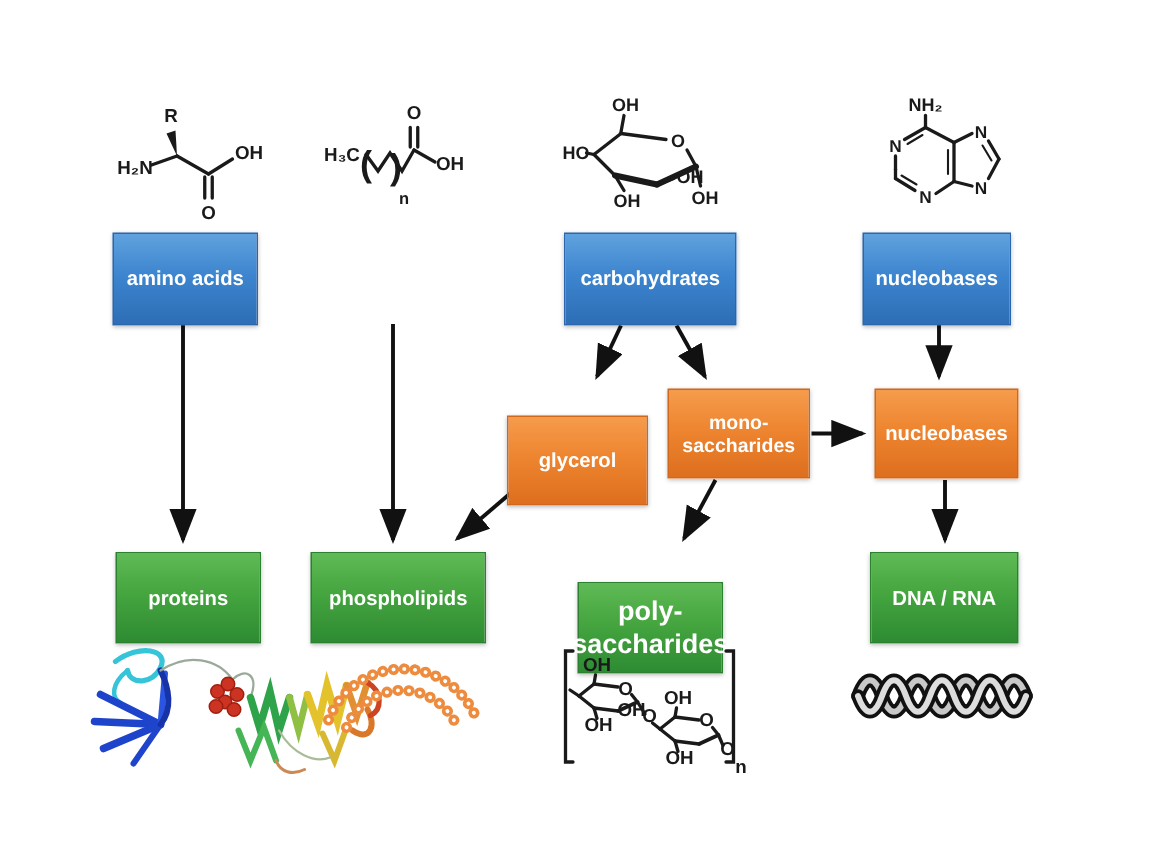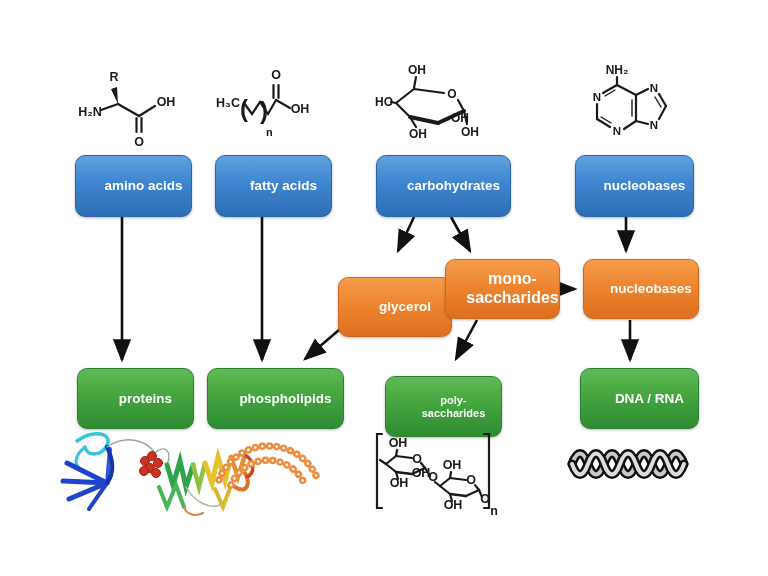--- a/index.html
+++ b/index.html
@@ -1,25 +1,24 @@
 <!DOCTYPE html>
 <html><head>
 <meta charset="utf-8">
 <style>
   html,body{margin:0;padding:0;background:#fff;}
   #slide{
     position:relative;width:768px;height:576px;background:#ffffff;overflow:hidden;
     font-family:"Liberation Sans",sans-serif;
   }
   .node{
-    position:absolute;border-radius:10px;display:flex;flex-direction:column;
+    position:absolute;border-radius:0;display:flex;flex-direction:column;
     align-items:center;justify-content:center;text-align:center;
     color:#fff;font-weight:bold;font-size:13.5px;line-height:1.18;
     box-shadow:0 1px 3px rgba(0,0,0,.28);
-    padding-left:20px;
   }
   .blue  {background:linear-gradient(180deg,#60a2de 0%,#3d85cf 45%,#2d6eb6 100%);border:1px solid #2a66ad;}
   .orange{background:linear-gradient(180deg,#f59c4c 0%,#ee8530 45%,#dd6f1e 100%);border:1px solid #cf681c;}
   .green {background:linear-gradient(180deg,#5fba56 0%,#45a53f 45%,#2e8b33 100%);border:1px solid #2b8130;text-align:right;}
   svg{position:absolute;overflow:visible;}
   svg text{font-family:"Liberation Sans",sans-serif;font-weight:bold;fill:#1a1a1a;}
   .chem line,.chem path,.chem polyline{stroke:#1a1a1a;stroke-width:2.2;fill:none;stroke-linecap:round;}
   .chem .thick{stroke-width:4;}
   .chem .thin{stroke-width:1.4;}
   .chem text{font-size:12.5px;}
@@ -114,48 +113,45 @@
       <line x1="541" y1="289" x2="575" y2="289" marker-end="url(#ah)"></line>
       <line x1="353" y1="318" x2="305" y2="359" marker-end="url(#ah)"></line>
       <line x1="477" y1="320" x2="456" y2="359" marker-end="url(#ah)"></line>
       <line x1="630" y1="320" x2="630" y2="360" marker-end="url(#ah)"></line>
     </g>
   </svg>
 
   <div class="node blue" style="left:75px;top:155px;width:95px;height:60px">
     <span>amino acids</span>
   </div>
-  <div class="node blue" style="left:215px;top:155px;width:95px;height:60px">
-    <span>fatty acids</span>
-  </div>
   <div class="node blue" style="left:575px;top:155px;width:97px;height:60px">
     <span>nucleobases</span>
   </div>
   <div class="node blue" style="left:376px;top:155px;width:113px;height:60px">
     <span>carbohydrates</span>
   </div>
 
   <div class="node orange" style="left:338px;top:277px;width:92px;height:58px">
     <span>glycerol</span>
   </div>
-  <div class="node orange" style="left:445px;top:259px;width:93px;height:58px;font-size:16px">
+  <div class="node orange" style="left:445px;top:259px;width:93px;height:58px;font-size:13px">
     <span>mono-</span>
     <span>saccharides</span>
   </div>
   <div class="node orange" style="left:583px;top:259px;width:94px;height:58px">
     <span>nucleobases</span>
   </div>
 
   <div class="node green" style="left:77px;top:368px;width:95px;height:59px">
     <span>proteins</span>
   </div>
   <div class="node green" style="left:207px;top:368px;width:115px;height:59px">
     <span>phospholipids</span>
   </div>
-  <div class="node green" style="left:385px;top:376px;width:95px;height:59px;font-size:11px">
+  <div class="node green" style="left:385px;top:388px;width:95px;height:59px;font-size:18px">
     <span>poly-</span>
     <span>saccharides</span>
   </div>
   <div class="node green" style="left:580px;top:368px;width:97px;height:59px">
     <span>DNA / RNA</span>
   </div>
 
   <svg style="left:55px;top:425px" width="200" height="95" viewBox="0 0 200 95">
     <g fill="none" stroke-linecap="round">
       <path d="M22,16 C38,4 58,8 52,20 C47,31 32,32 30,22" stroke="#35c4d8" stroke-width="3.5"></path>

